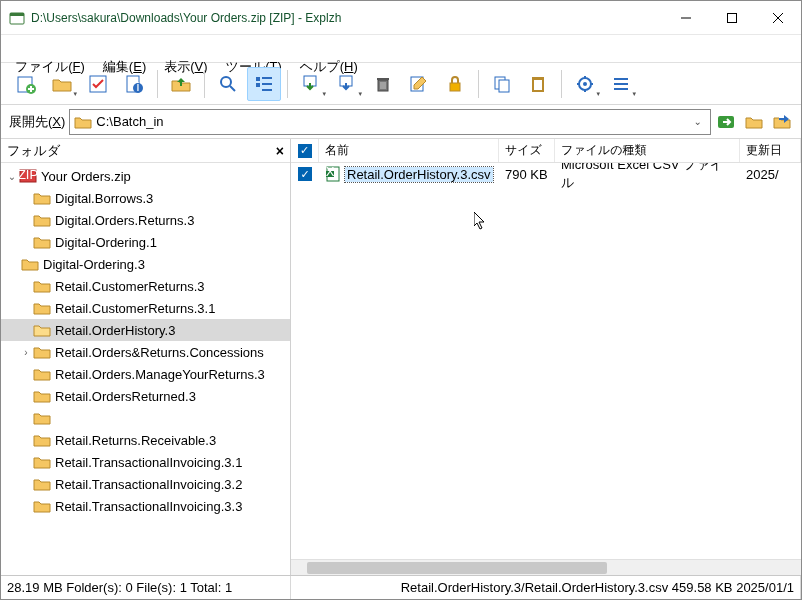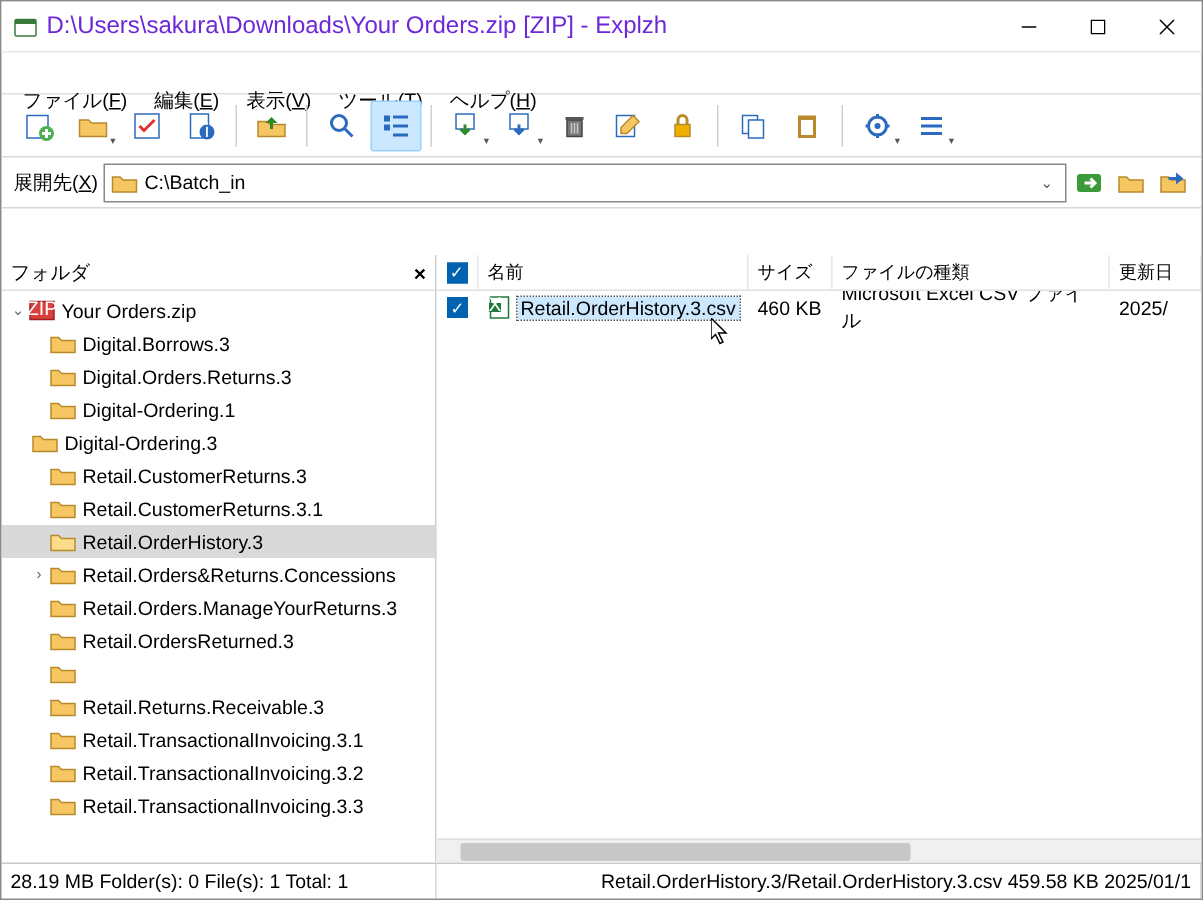--- a/index.html
+++ b/index.html
@@ -1,36 +1,36 @@
 <!DOCTYPE html>
 <html><head>
 <meta charset="utf-8">
 <style>
 * { margin: 0; padding: 0; box-sizing: border-box; font-family: "Yu Gothic UI", "Meiryo", sans-serif; font-size: 13px; }
 body { background: #fff; width: 802px; height: 600px; overflow: hidden; display: flex; flex-direction: column; border: 1px solid #8a8a8a; }
 .titlebar { height: 34px; display: flex; align-items: center; padding-left: 8px; background: #fff; border-bottom: 1px solid #e8e8e8; }
 .titlebar .icon { width: 16px; height: 16px; margin-right: 6px; }
-.titlebar .title { flex: 1; font-size: 16px; color: #6d28d9; }
+.titlebar .title { flex: 1; font-size: 12px; color: #14532d; }
 .titlebar .ctrl { width: 46px; height: 32px; display: flex; align-items: center; justify-content: center; color: #000; }
 .menubar { height: 28px; display: flex; align-items: center; padding: 0 6px; gap: 2px; border-bottom: 1px solid #e0e0e0; }
 .menubar .menu { padding: 4px 8px; font-size: 13px; margin-top: 36px; }
 .menubar .menu u { text-decoration: underline; }
 .toolbar { height: 42px; display: flex; align-items: center; padding: 2px 8px; gap: 2px; border-bottom: 1px solid #d8d8d8; }
 .tb-btn { width: 34px; height: 34px; display: flex; align-items: center; justify-content: center; border: 1px solid transparent; border-radius: 2px; position: relative; }
 .tb-btn.active { background: #cce8ff; border-color: #99d1ff; }
 .tb-sep { width: 1px; height: 28px; background: #d0d0d0; margin: 0 4px; }
 .tb-btn .dd { position: absolute; right: 1px; bottom: 2px; font-size: 7px; color: #555; }
 .pathbar { height: 34px; display: flex; align-items: center; padding: 3px 6px; gap: 2px; border-bottom: 1px solid #d8d8d8; }
 .pathbar .lbl { font-size: 13px; padding: 0 2px; }
 .pathbar .field { flex: 1; height: 26px; border: 1px solid #888; display: flex; align-items: center; padding: 0 4px; gap: 4px; }
 .pathbar .field .folder-ic { width: 18px; height: 14px; }
 .pathbar .field input { border: none; outline: none; flex: 1; font-size: 13px; background: transparent; }
 .pathbar .field .chev { font-size: 10px; color: #555; padding: 0 4px; }
 .pathbar .act { width: 26px; height: 26px; display: flex; align-items: center; justify-content: center; }
-.mainarea { flex: 1; display: flex; overflow: hidden; margin-top: 31px; }
+.mainarea { flex: 1; display: flex; overflow: hidden; }
 .treepanel { width: 290px; display: flex; flex-direction: column; border-right: 1px solid #d0d0d0; }
 .treehdr { height: 24px; display: flex; align-items: center; justify-content: space-between; padding: 0 6px; border-bottom: 1px solid #e0e0e0; }
 .treehdr .x { font-weight: bold; font-size: 14px; cursor: default; }
 .tree { flex: 1; overflow: auto; padding: 2px 0; }
 .tree-row { display: flex; align-items: center; height: 22px; padding-left: 4px; white-space: nowrap; }
 .tree-row.sel { background: #d9d9d9; }
 .tree-row .tw { width: 14px; text-align: center; font-size: 10px; color: #666; }
 .tree-row .tw.empty { visibility: hidden; }
 .tree-row .fi { width: 18px; height: 14px; margin-right: 4px; flex-shrink: 0; }
 .tree-row .txt { font-size: 13px; }
@@ -374,21 +374,21 @@
             <div class="chk on">✓</div>
           </div>
     <div class="cell namecell" style="width:180px">
             <svg class="fic" viewBox="0 0 16 16">
               <rect x="2" y="1" width="12" height="14" fill="#fff" stroke="#1e7a3a"></rect>
               <rect x="1" y="5" width="8" height="6" fill="#1e7a3a"></rect>
               <text x="5" y="10" font-size="5" fill="#fff" text-anchor="middle">X</text>
             </svg>
             <span class="fname">Retail.OrderHistory.3.csv</span>
           </div>
-    <div class="cell" style="width:56px">460 KB</div>
+    <div class="cell" style="width:56px">790 KB</div>
     <div class="cell" style="width:185px">Microsoft Excel CSV ファイル</div>
     <div class="cell" style="flex:1">2025/</div>
   </div>
       </div>
     <div class="hscroll">
         <div class="thumb"></div>
       </div>
   </div>
 </div>
 

